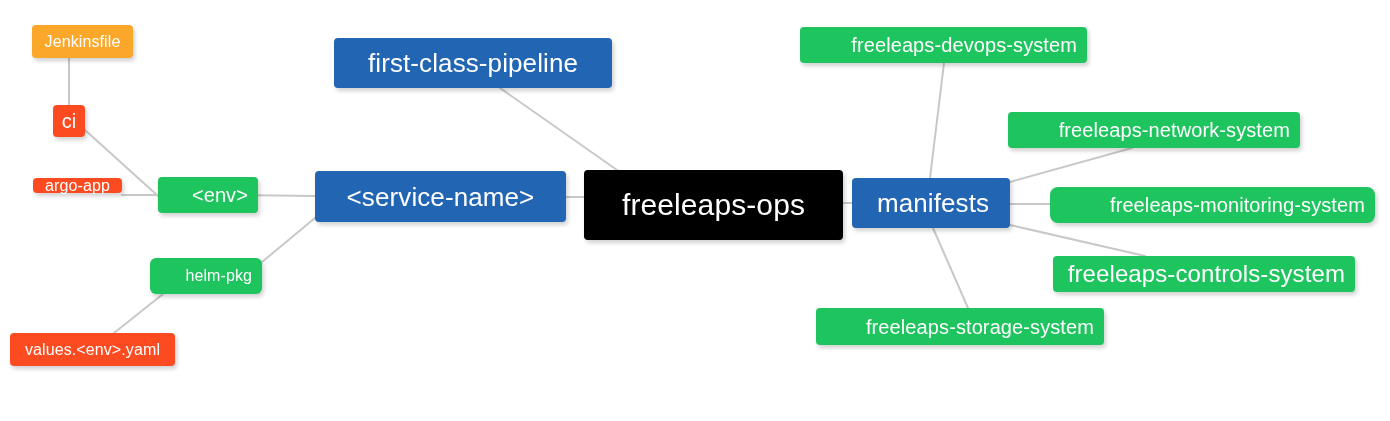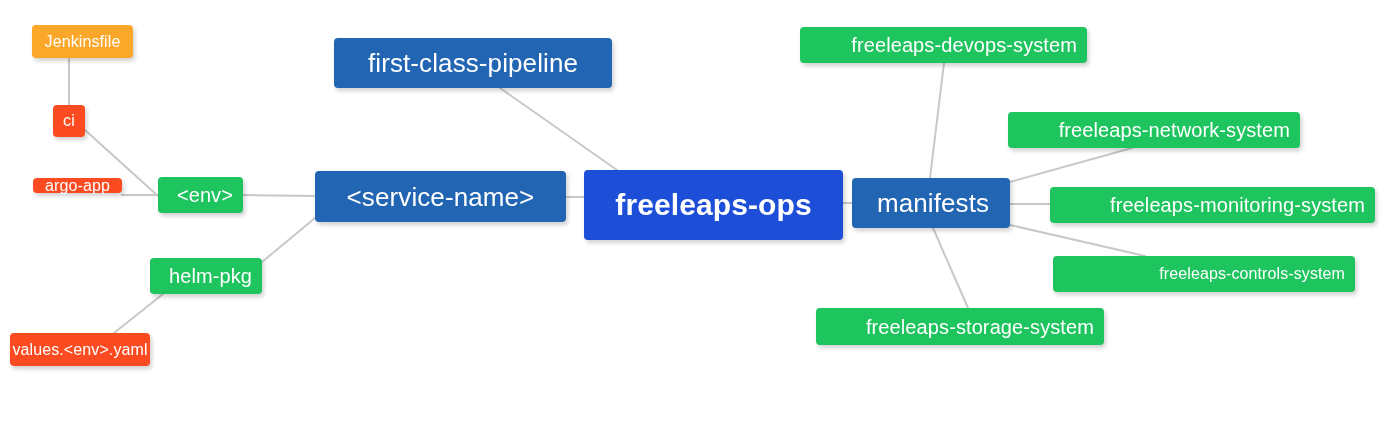--- a/index.html
+++ b/index.html
@@ -35,21 +35,21 @@
     justify-content: center;
     border-radius: 4px;
     color: #ffffff;
     white-space: nowrap;
     line-height: 1;
     box-shadow: 2px 3px 4px rgba(0,0,0,0.18);
     padding: 0 10px;
     text-align: center;
     letter-spacing: 0.1px;
   }
-  .n-root   { background: #1d4ed8; font-weight: bold; }
+  .n-root   { background: #000000; }
   .n-blue   { background: #2265b3; }
   .n-green  { background: #1ec45e; justify-content: flex-end; }
   .n-orange { background: #fba72a; }
   .n-red    { background: #fc4b20; }
 </style>
 </head>
 <body>
 
 <div id="canvas">
   <svg id="edges" viewBox="0 0 1390 421" width="1390" height="421">
@@ -74,47 +74,47 @@
       </div>
       <div class="node n-blue" style="left: 315px; top: 171px; width: 251px; height: 51px; font-size: 26px;">
         <span>&lt;service-name&gt;</span>
       </div>
       <div class="node n-blue" style="left: 314px; top: 38px; width: 278px; height: 50px; font-size: 26px; margin-left: 20px;">
         <span>first-class-pipeline</span>
       </div>
       <div class="node n-blue" style="left: 852px; top: 178px; width: 158px; height: 50px; font-size: 26px; padding-left: 14px;">
         <span>manifests</span>
       </div>
-      <div class="node n-green" style="left: 158px; top: 177px; width: 85px; height: 36px; font-size: 20px;">
+      <div class="node n-green" style="left: 158px; top: 177px; width: 100px; height: 36px; font-size: 20px;">
         <span>&lt;env&gt;</span>
       </div>
-      <div class="node n-green" style="left: 150px; top: 258px; width: 112px; height: 36px; font-size: 20px;">
+      <div class="node n-green" style="left: 150px; top: 258px; width: 112px; height: 36px; font-size: 16px; border-radius: 6px;">
         <span>helm-pkg</span>
       </div>
       <div class="node n-green" style="left: 800px; top: 27px; width: 287px; height: 36px; font-size: 20px;">
         <span>freeleaps-devops-system</span>
       </div>
       <div class="node n-green" style="left: 1008px; top: 112px; width: 292px; height: 36px; font-size: 20px;">
         <span>freeleaps-network-system</span>
       </div>
-      <div class="node n-green" style="left: 1050px; top: 187px; width: 325px; height: 36px; font-size: 20px;">
+      <div class="node n-green" style="left: 1050px; top: 187px; width: 325px; height: 36px; font-size: 20px; border-radius: 8px;">
         <span>freeleaps-monitoring-system</span>
       </div>
-      <div class="node n-green" style="left: 1053px; top: 256px; width: 302px; height: 36px; font-size: 16px;">
+      <div class="node n-green" style="left: 1053px; top: 256px; width: 302px; height: 36px; font-size: 24px;">
         <span>freeleaps-controls-system</span>
       </div>
       <div class="node n-green" style="left: 816px; top: 308px; width: 288px; height: 37px; font-size: 20px;">
         <span>freeleaps-storage-system</span>
       </div>
       <div class="node n-orange" style="left: 32px; top: 25px; width: 101px; height: 33px; font-size: 16px;">
         <span>Jenkinsfile</span>
       </div>
-      <div class="node n-red" style="left: 53px; top: 105px; width: 32px; height: 32px; font-size: 16px;">
+      <div class="node n-red" style="left: 53px; top: 105px; width: 32px; height: 32px; font-size: 20px;">
         <span>ci</span>
       </div>
       <div class="node n-red" style="left: 33px; top: 178px; width: 89px; height: 15px; font-size: 16px;">
         <span>argo-app</span>
       </div>
-      <div class="node n-red" style="left: 10px; top: 333px; width: 140px; height: 33px; font-size: 16px;">
+      <div class="node n-red" style="left: 10px; top: 333px; width: 165px; height: 33px; font-size: 16px;">
         <span>values.&lt;env&gt;.yaml</span>
       </div>
     </div>
 </div>
 
 </body></html>

